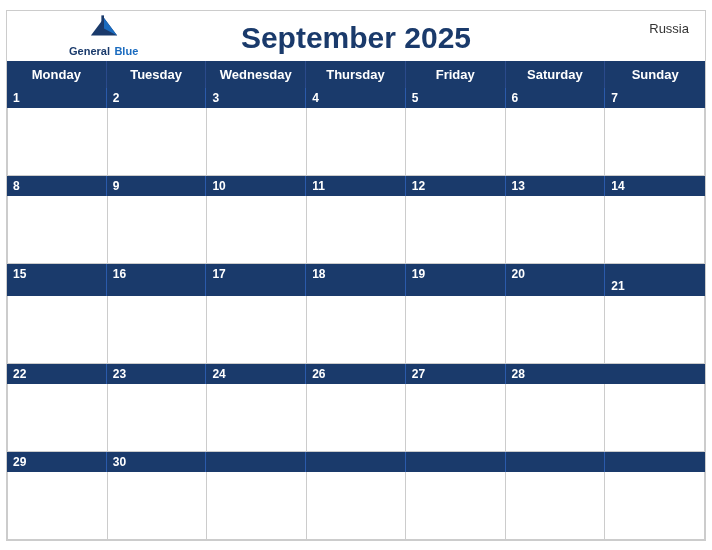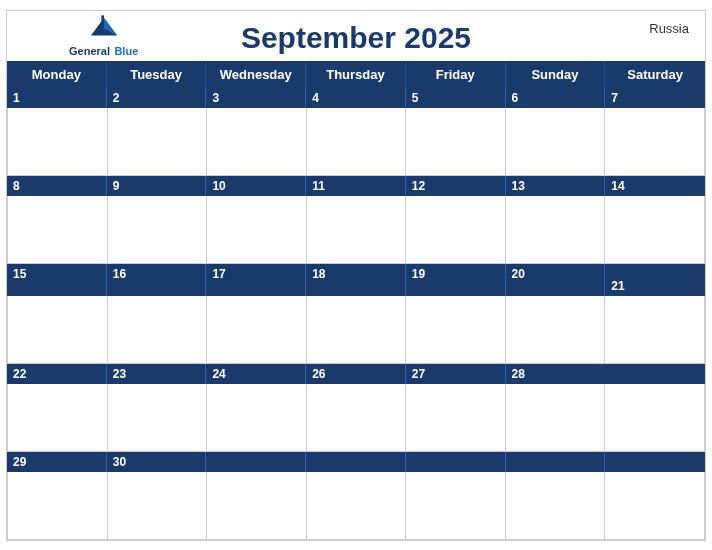--- a/index.html
+++ b/index.html
@@ -136,22 +136,22 @@
 
     <div class="country-label">Russia</div>
   </div>
 
   <div class="days-header">
   <div class="day-header">Monday</div>
       <div class="day-header">Tuesday</div>
       <div class="day-header">Wednesday</div>
       <div class="day-header">Thursday</div>
       <div class="day-header">Friday</div>
+      <div class="day-header">Saturday</div>
       <div class="day-header">Sunday</div>
-      <div class="day-header">Saturday</div>
     </div>
 
   <div id="calendar-body">
   <div class="cal-row-header">
         <div class="date-label">1</div>
         <div class="date-label">2</div>
         <div class="date-label">3</div>
         <div class="date-label">4</div>
         <div class="date-label">5</div>
         <div class="date-label">6</div>

